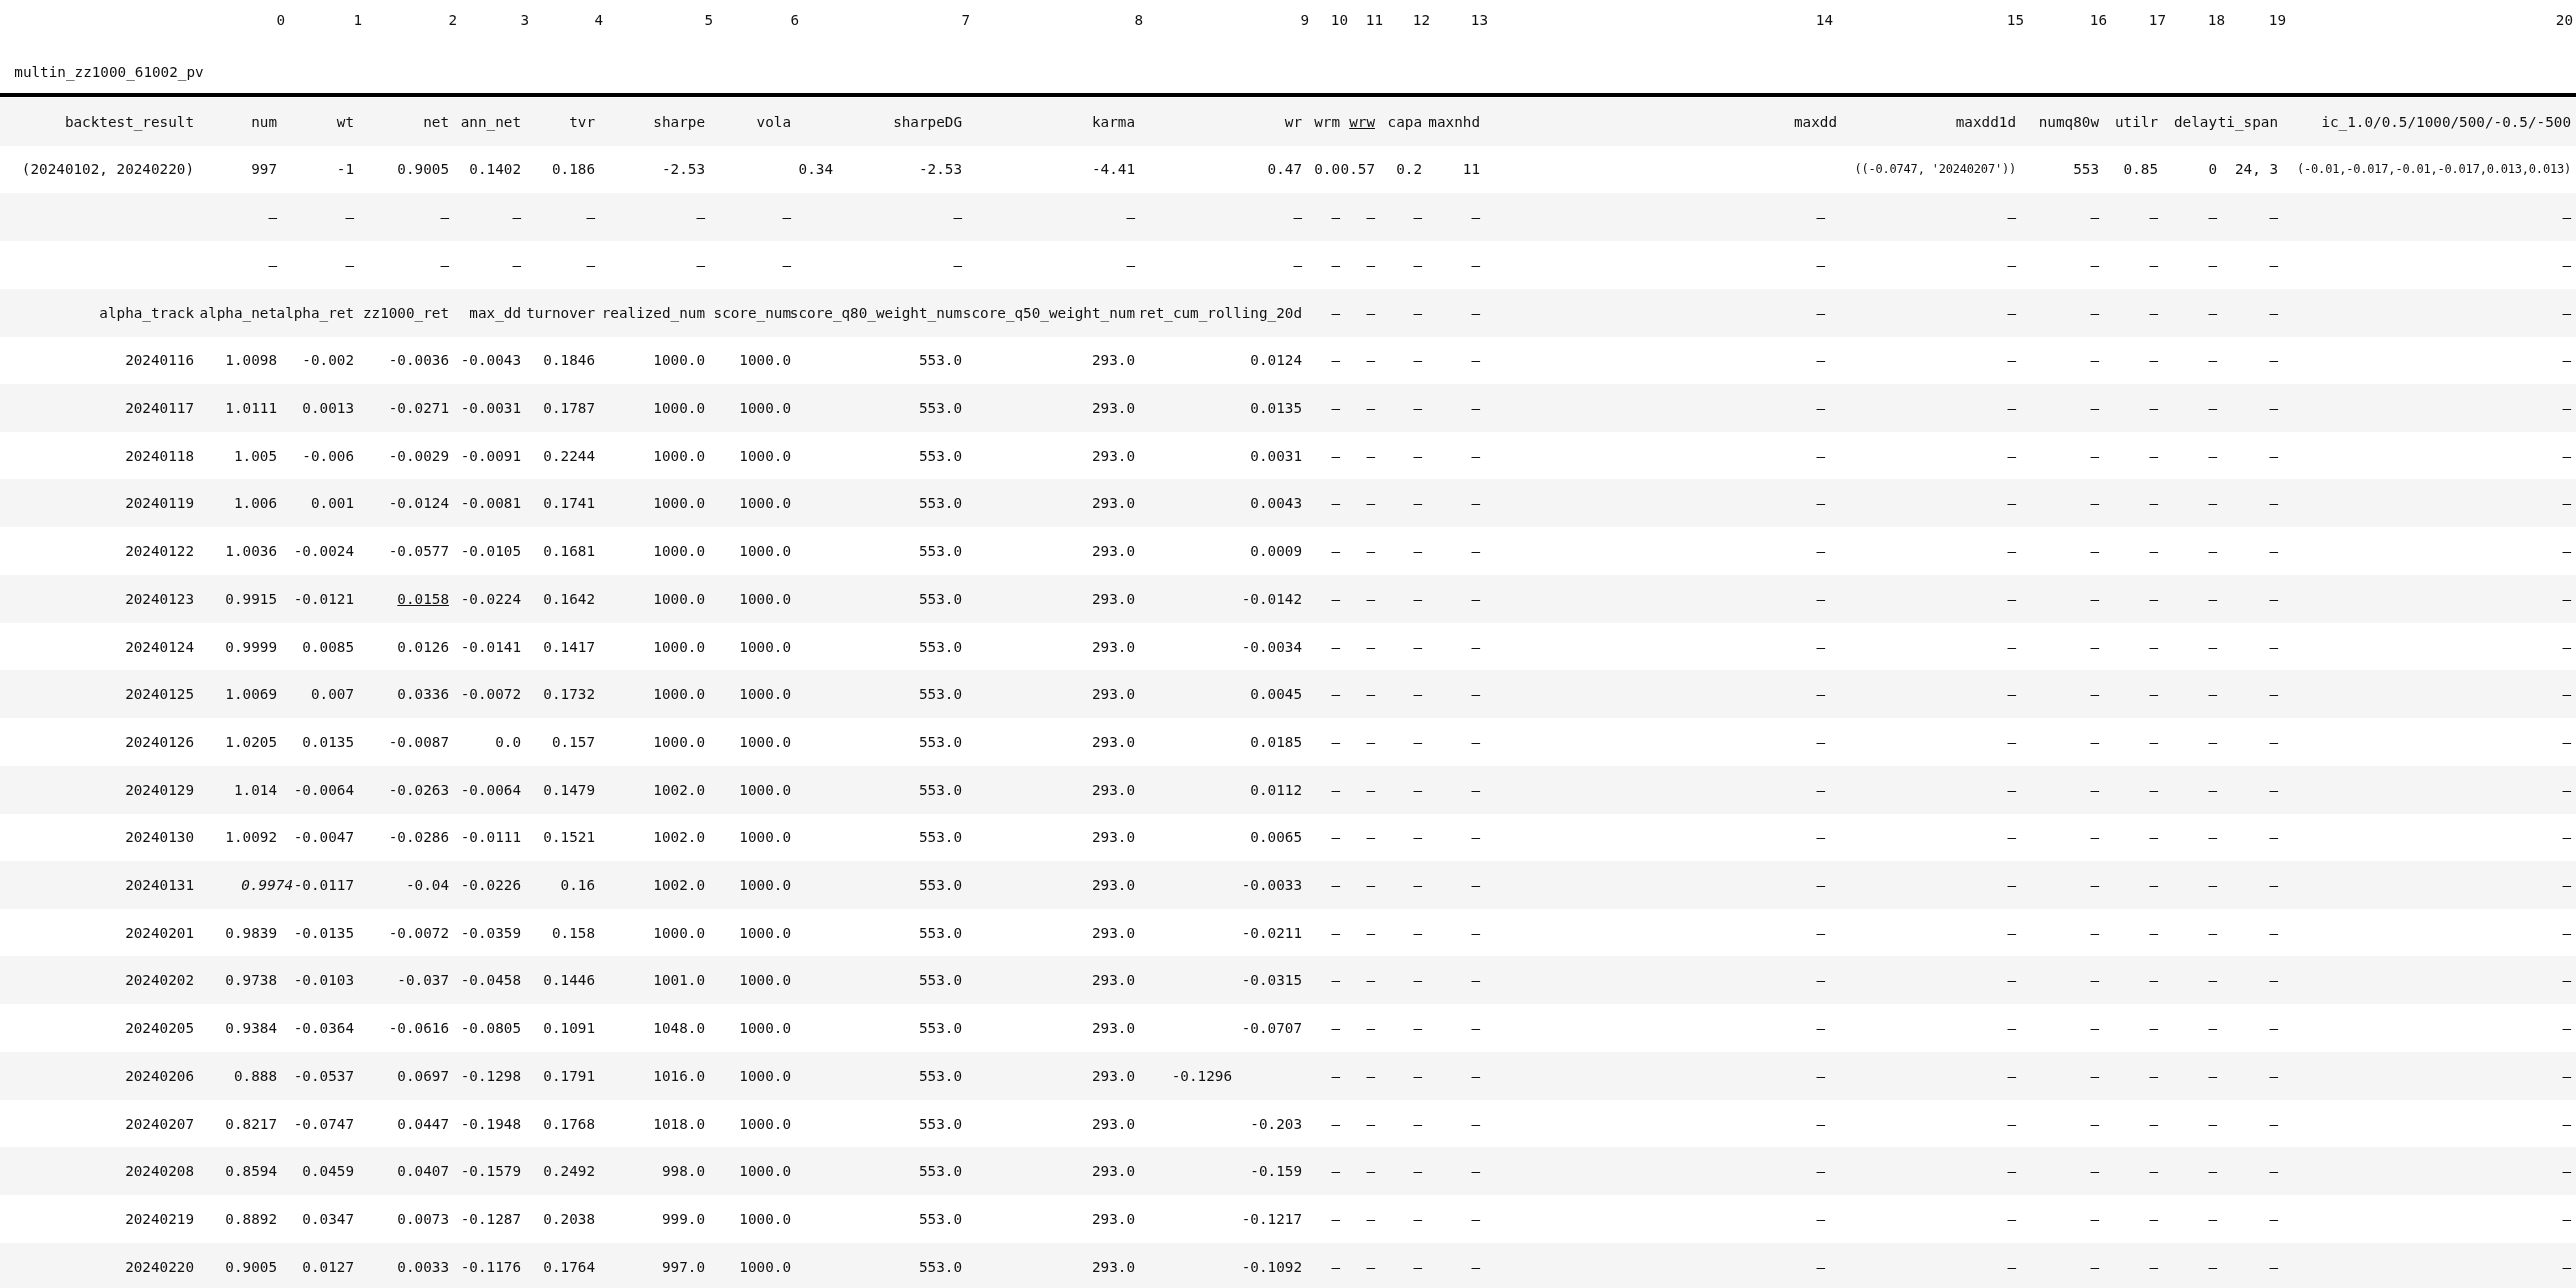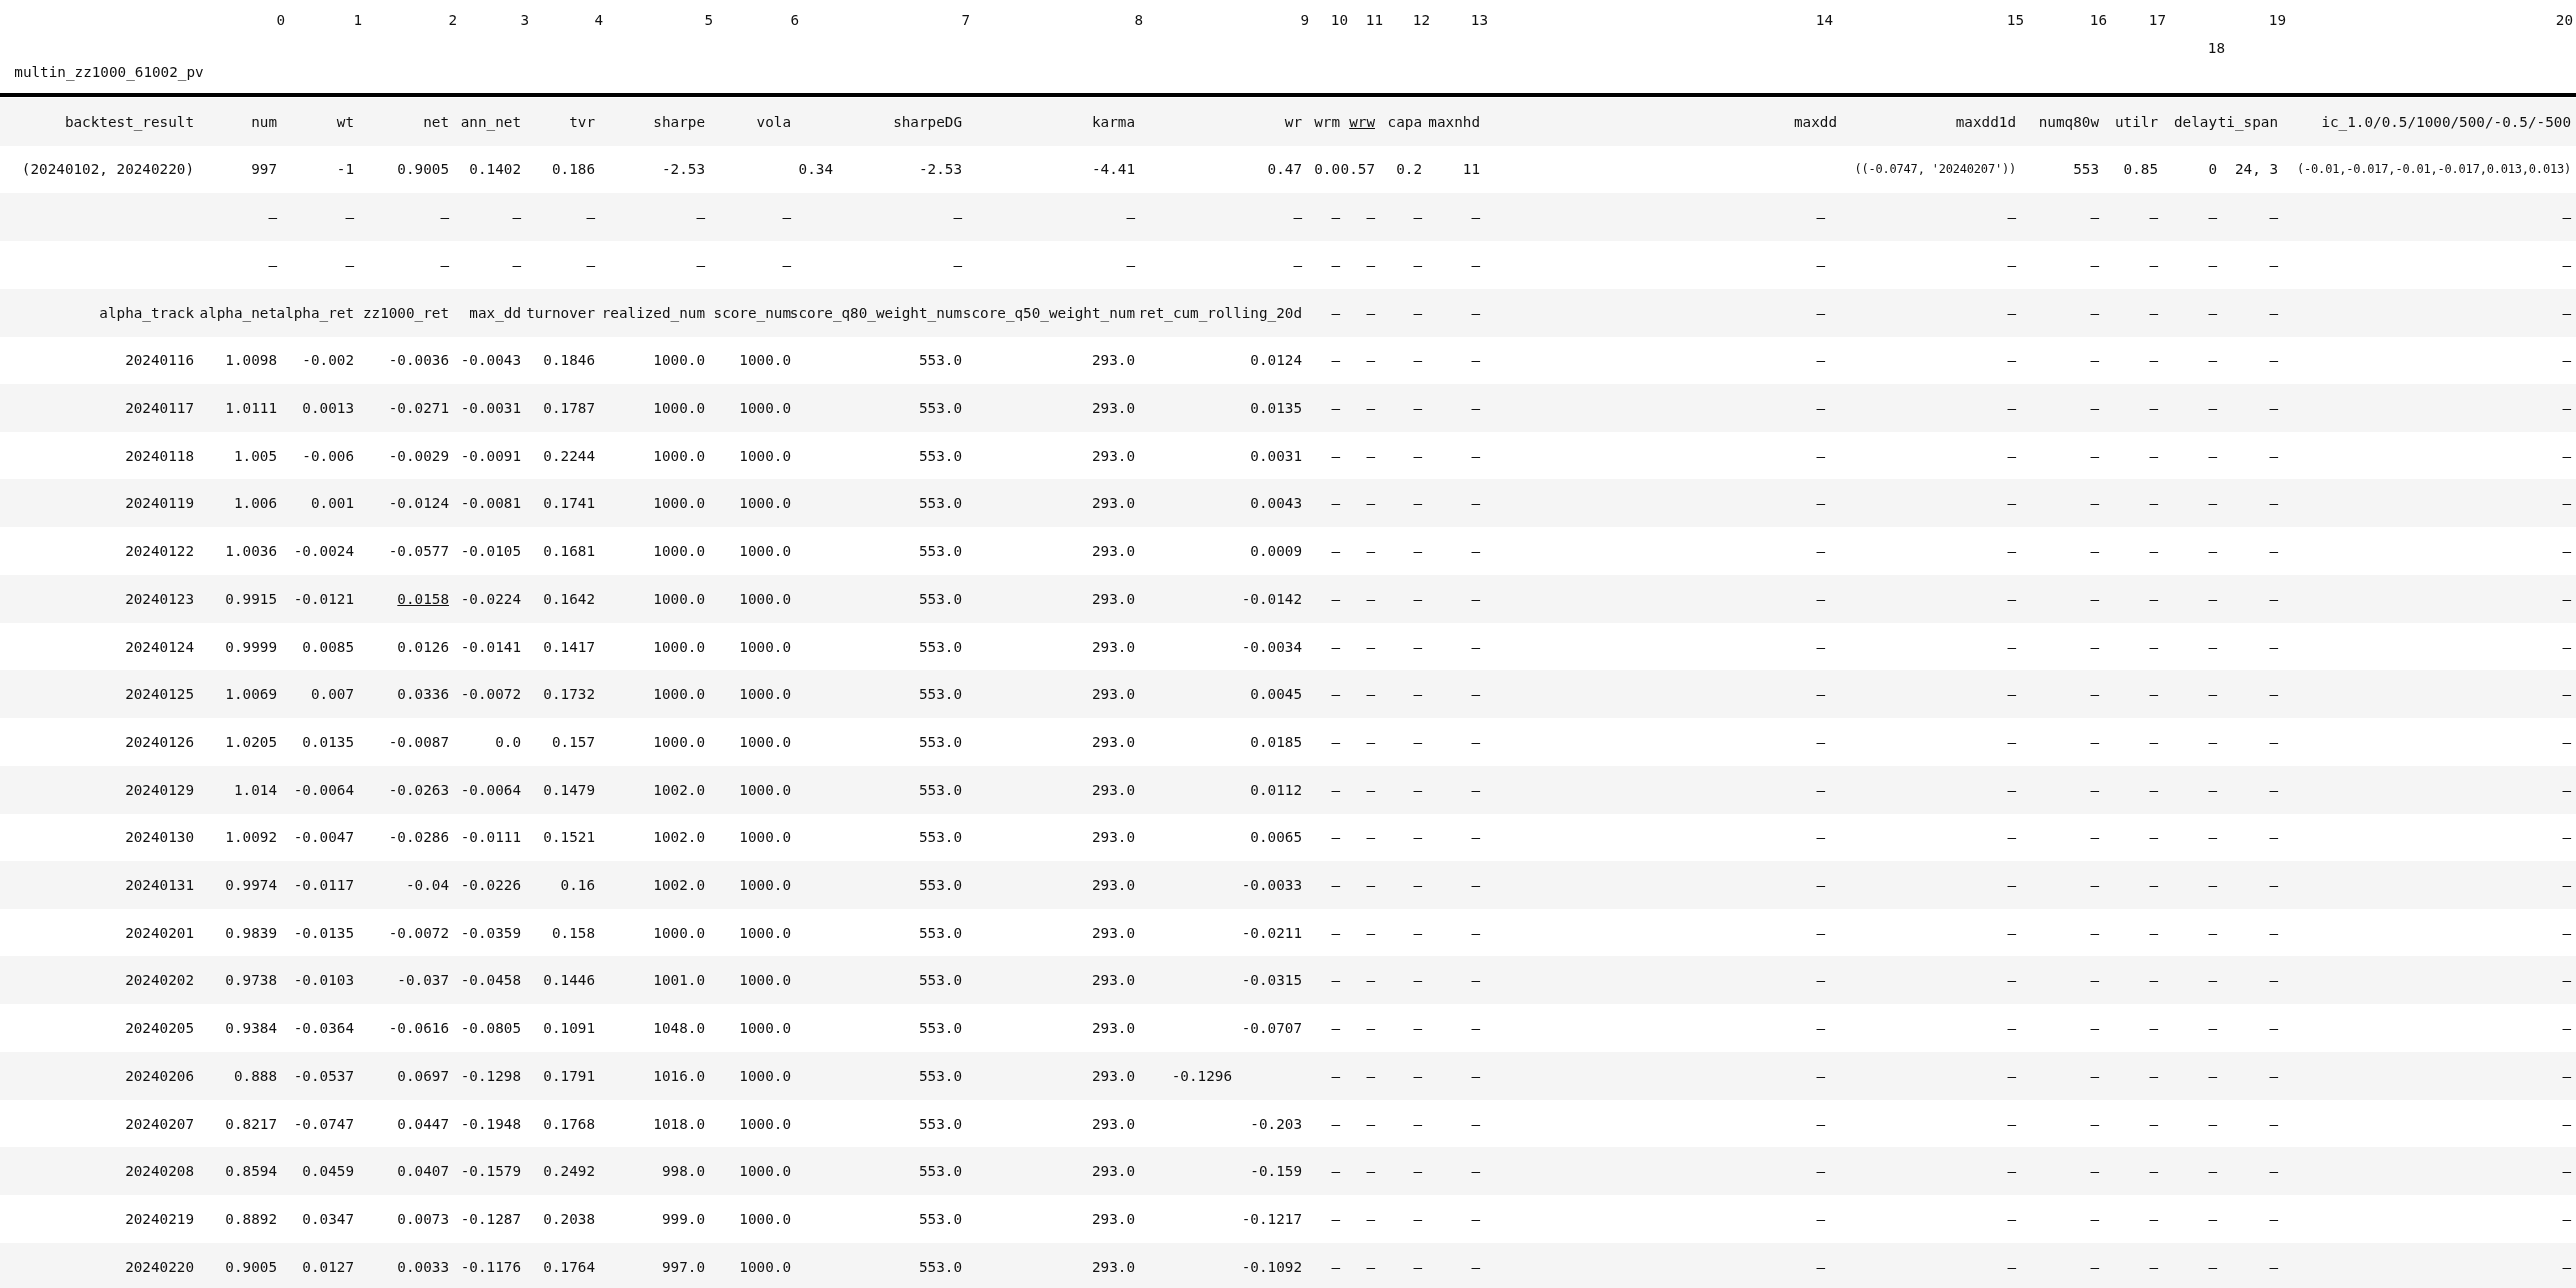--- a/index.html
+++ b/index.html
@@ -46,21 +46,21 @@
       <div class="ruler-num" style="left: 1143px;">8</div>
       <div class="ruler-num" style="left: 1309px;">9</div>
       <div class="ruler-num" style="left: 1348px;">10</div>
       <div class="ruler-num" style="left: 1383px;">11</div>
       <div class="ruler-num" style="left: 1430px;">12</div>
       <div class="ruler-num" style="left: 1488px;">13</div>
       <div class="ruler-num" style="left: 1833px;">14</div>
       <div class="ruler-num" style="left: 2024px;">15</div>
       <div class="ruler-num" style="left: 2107px;">16</div>
       <div class="ruler-num" style="left: 2166px;">17</div>
-      <div class="ruler-num" style="left: 2225px; margin-top: 28px;">18</div>
+      <div class="ruler-num" style="left: 2225px;">18</div>
       <div class="ruler-num" style="left: 2286px;">19</div>
       <div class="ruler-num" style="left: 2573px;">20</div>
     </div>
   <div id="rows">
       <div class="trow stripe" style="top: 98px;">
         <div class="tcell" style="left: 194px;">backtest_result</div>
         <div class="tcell" style="left: 277px;">num</div>
         <div class="tcell" style="left: 354px;">wt</div>
         <div class="tcell" style="left: 449px;">net</div>
         <div class="tcell" style="left: 521px;">ann_net</div>
@@ -434,21 +434,21 @@
         <div class="tcell" style="left: 1825px;">—</div>
         <div class="tcell" style="left: 2016px;">—</div>
         <div class="tcell" style="left: 2099px;">—</div>
         <div class="tcell" style="left: 2158px;">—</div>
         <div class="tcell" style="left: 2217px;">—</div>
         <div class="tcell" style="left: 2278px;">—</div>
         <div class="tcell" style="left: 2571px;">—</div>
       </div>
       <div class="trow stripe" style="top: 861px;">
         <div class="tcell" style="left: 194px;">20240131</div>
-        <div class="tcell" style="left: 277px;">0.9974</div>
+        <div class="tcell" style="left: 293px; font-style: italic;">0.9974</div>
         <div class="tcell" style="left: 354px;">-0.0117</div>
         <div class="tcell" style="left: 449px;">-0.04</div>
         <div class="tcell" style="left: 521px;">-0.0226</div>
         <div class="tcell" style="left: 595px;">0.16</div>
         <div class="tcell" style="left: 705px;">1002.0</div>
         <div class="tcell" style="left: 791px;">1000.0</div>
         <div class="tcell" style="left: 962px;">553.0</div>
         <div class="tcell" style="left: 1135px;">293.0</div>
         <div class="tcell" style="left: 1302px;">-0.0033</div>
         <div class="tcell" style="left: 1340px;">—</div>

